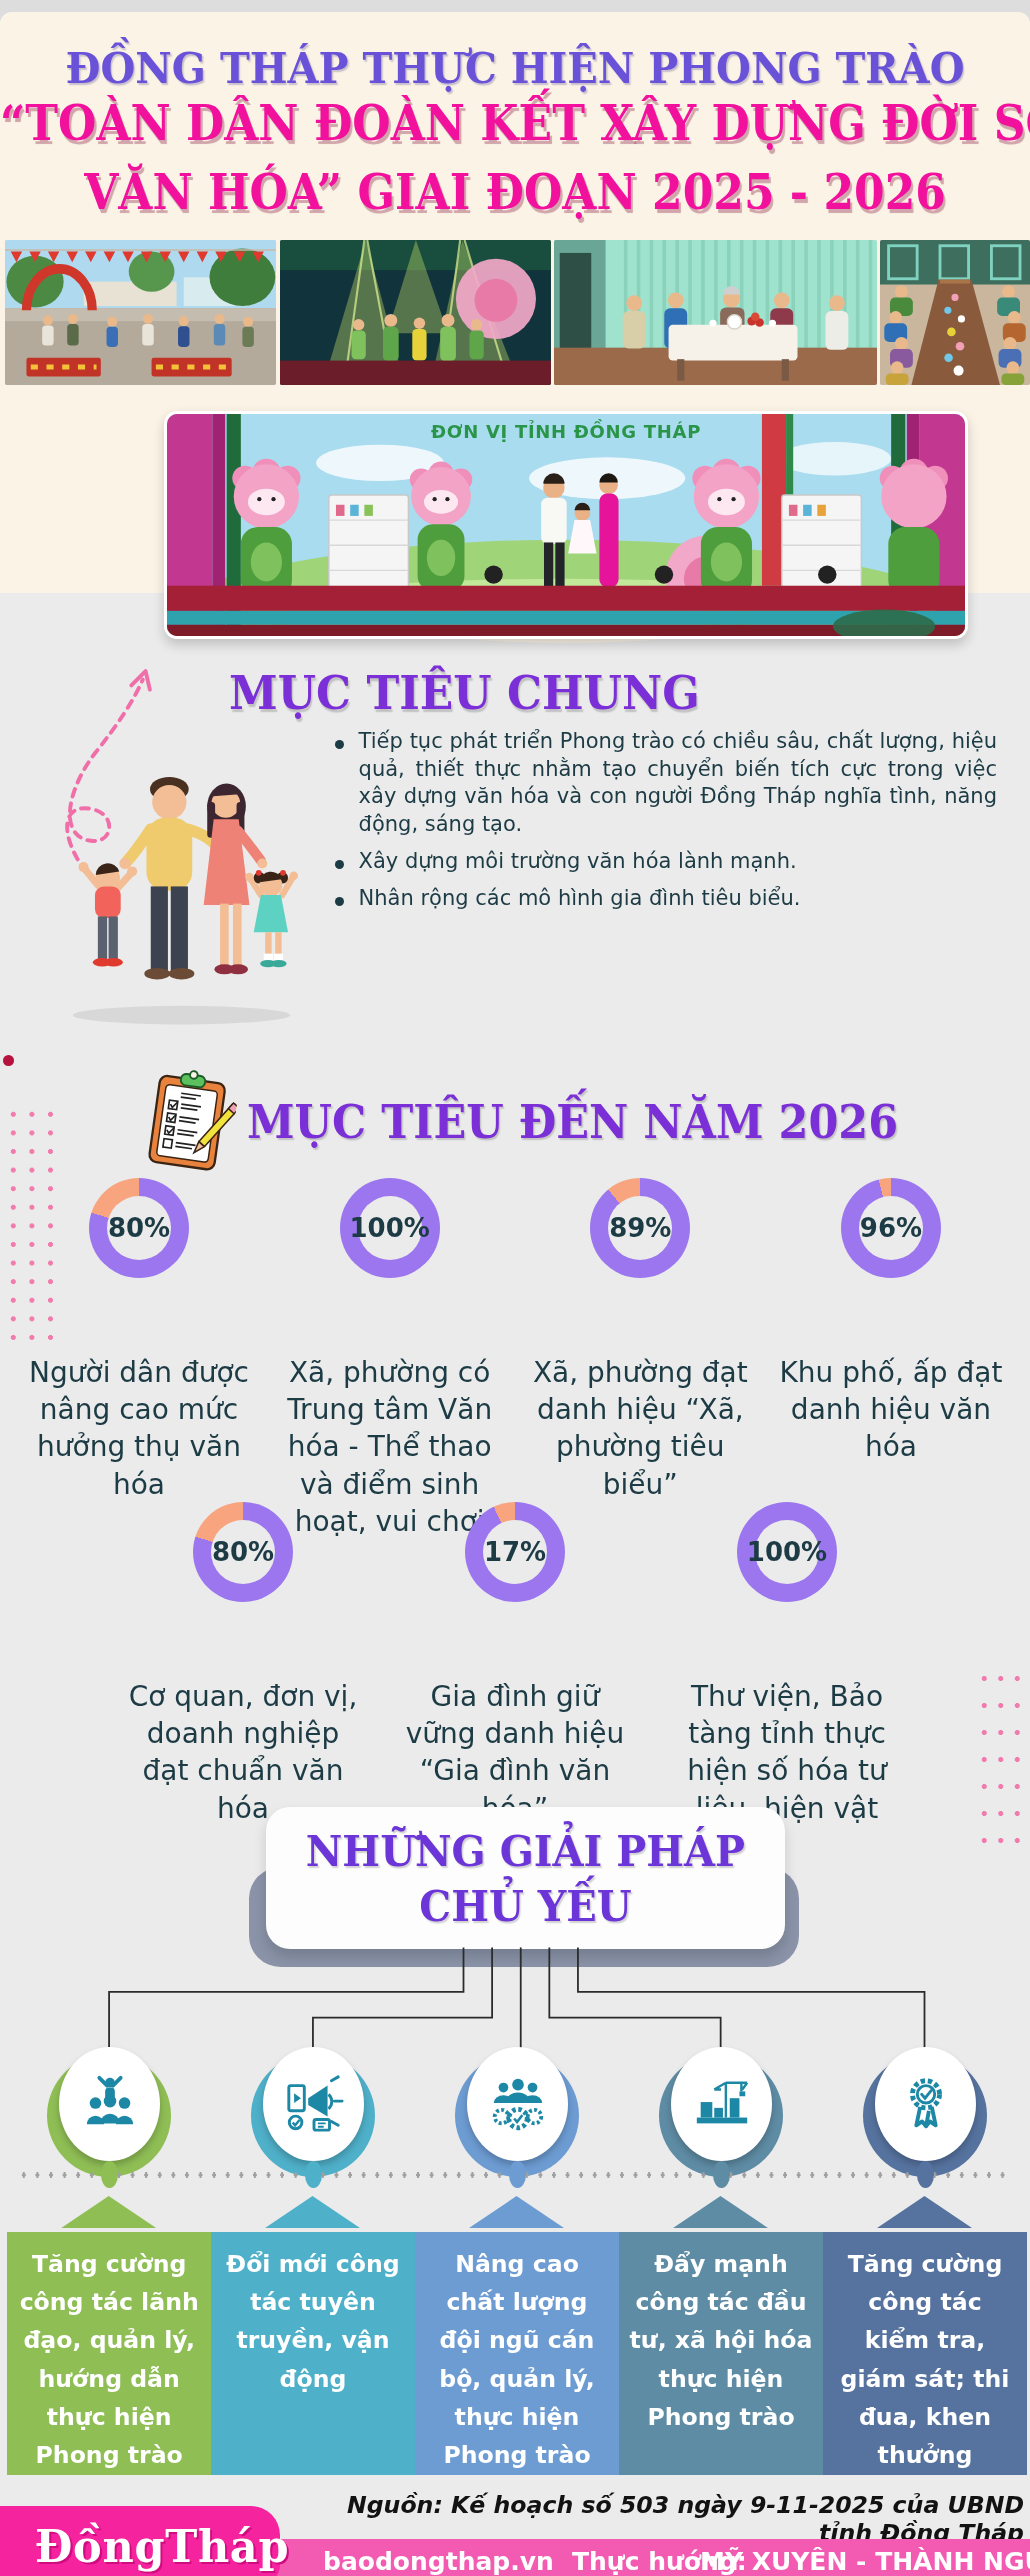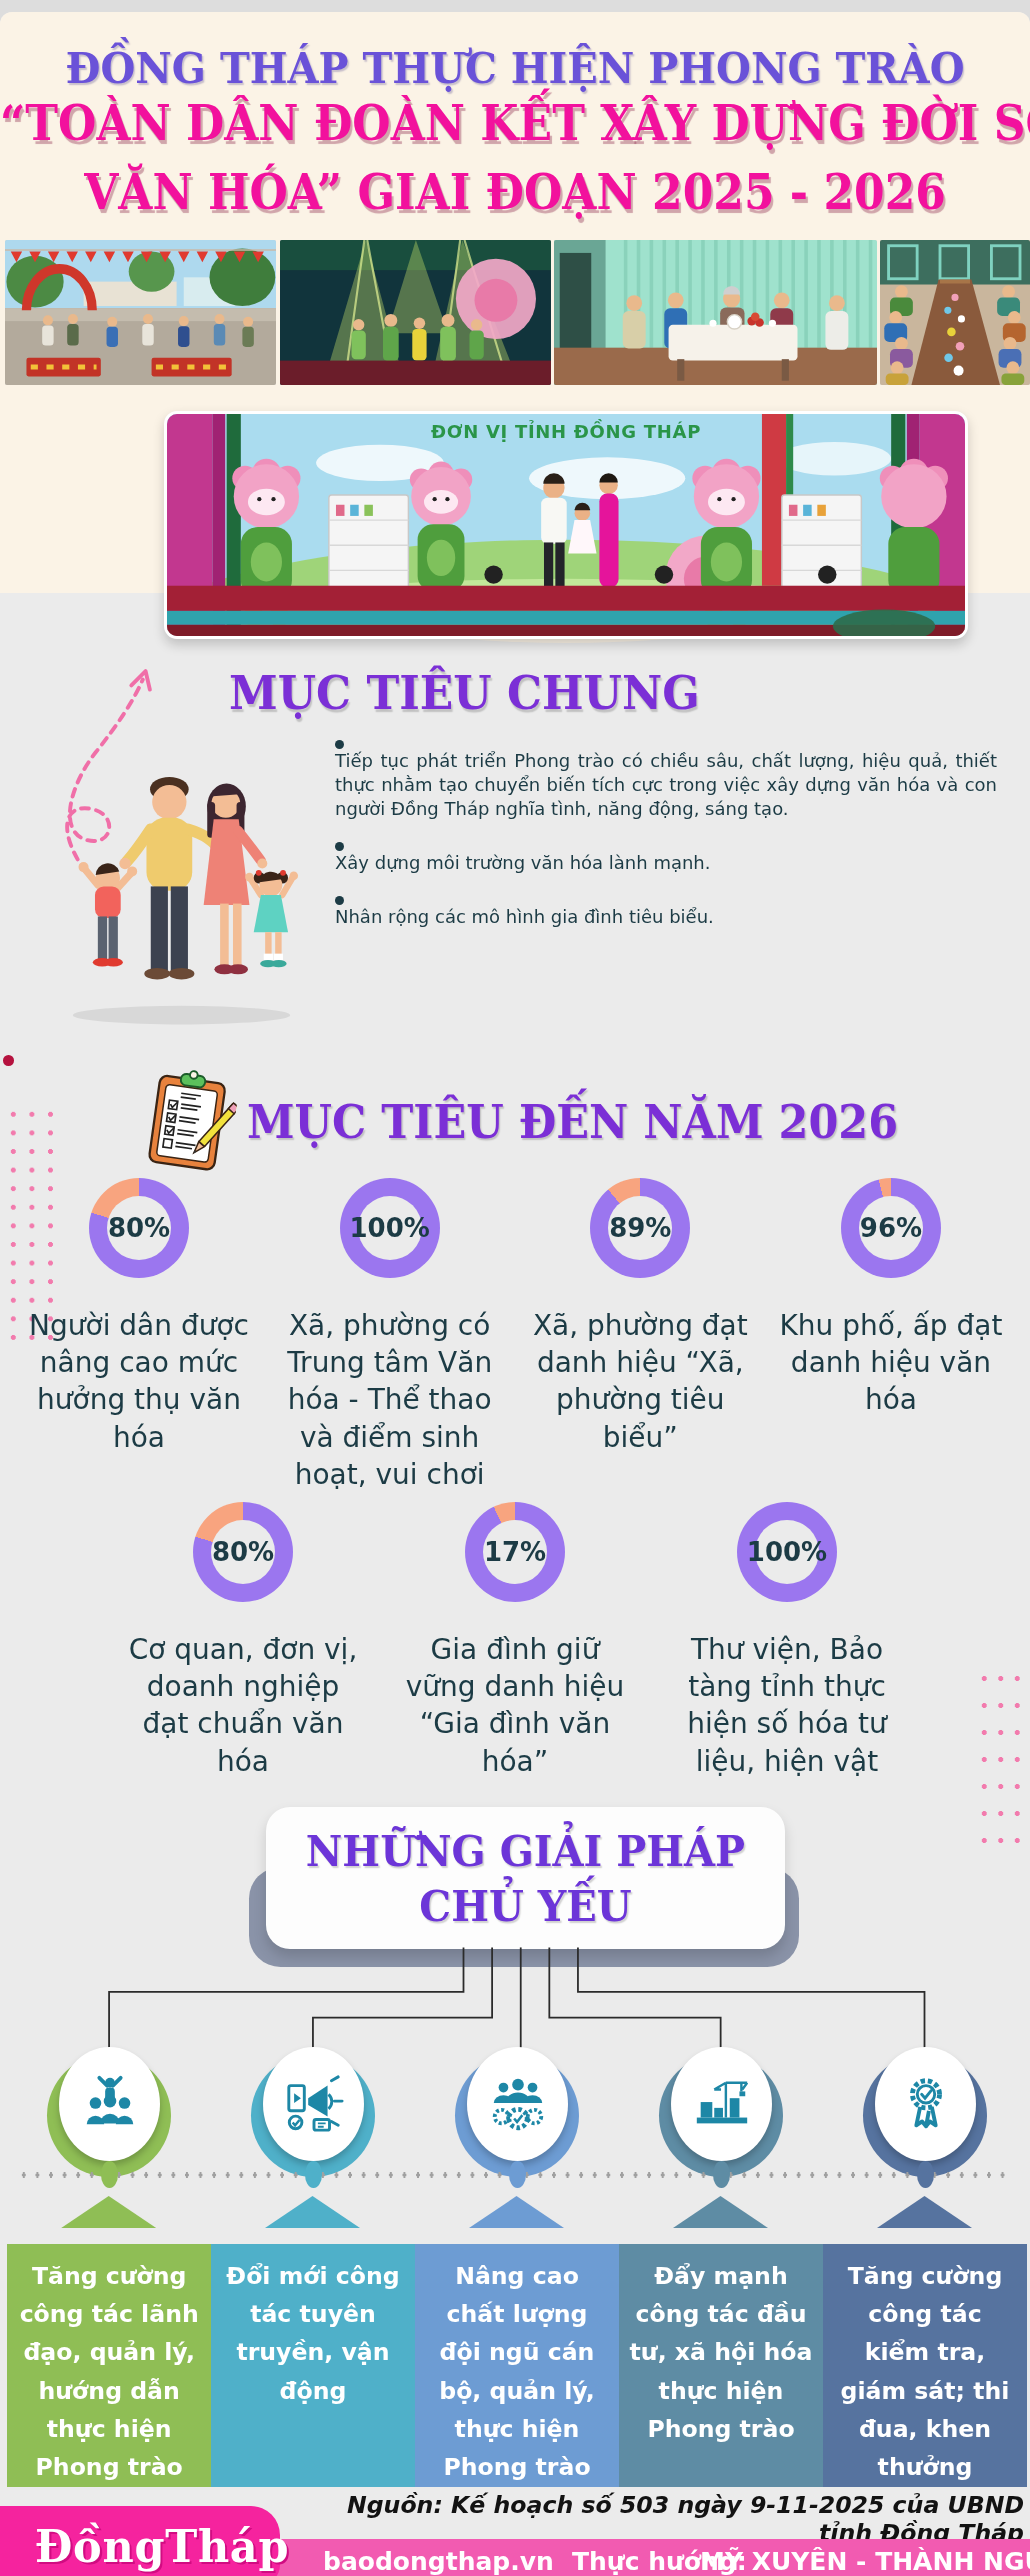--- a/index.html
+++ b/index.html
@@ -26,31 +26,31 @@
   
   .stage-photo{left:164px;top:399px;width:804px;height:228px;border:3.6px solid #fff;border-radius:13px;
     overflow:hidden;box-shadow:0 5.7px 11.4px rgba(0,0,0,.18);background:#aadcef;}
   .stage-photo svg{display:block;width:100%;height:100%;}
   .stage-banner{left:164px;top:409px;width:804px;text-align:center;font-weight:bold;font-size:18px;
     color:var(--banner-green);letter-spacing:0.7px;}
   
   .mtc-title{left:229px;top:655px;width:458px;text-align:center;font-family:"DejaVu Serif",serif;font-weight:bold;
     font-size:44px;color:var(--heading-purple);transform:scaleY(1.08);text-shadow:1.4px 2.1px 1.4px rgba(0,0,0,.18);white-space:nowrap;}
   .mtc-bullets{left:335px;top:716px;width:662px;list-style:none;}
-  .mtc-bullets li{display:flex;margin-bottom:9.3px;font-size:18px;line-height:1.32;color:var(--text-dark);flex-direction:column;}
+  .mtc-bullets li{display:flex;margin-bottom:9.3px;font-size:21px;line-height:1.32;color:var(--text-dark);}
   .mtc-bullets .dot{flex:0 0 auto;width:9.3px;height:9.3px;border-radius:50%;background:var(--text-dark);margin:12px 14.3px 0 0;}
   .mtc-bullets .btxt{text-align:justify;}
   
   .clipboard-wrap{left:150px;top:1058px;width:84px;height:102px;transform:rotate(8deg);}
   .mt2026-title{left:247px;top:1085px;width:580px;text-align:center;font-family:"DejaVu Serif",serif;font-weight:bold;
     font-size:43px;color:var(--heading-purple);transform:scaleY(1.08);text-shadow:1.4px 2.1px 1.4px rgba(0,0,0,.18);white-space:nowrap;}
   .goal-row{display:flex;justify-content:space-between;}
   #goal-row-1{left:20px;top:1166px;width:990px;}
   #goal-row-2{left:120px;top:1490px;width:790px;}
-  .goal-card{width:238px;display:flex;flex-direction:column;align-items:center;}
+  .goal-card{width:238px;display:flex;flex-direction:column;align-items:center;gap:47px;}
   #goal-row-2 .goal-card{width:246px;}
   .donut{position:relative;width:100px;height:100px;border-radius:50%;
     background:conic-gradient(from calc(var(--deg) * -1), var(--donut-orange) 0 var(--deg), var(--donut-purple) var(--deg) 360deg);}
   .donut::after{content:"";position:absolute;inset:18px;border-radius:50%;background:var(--bg-gray);}
   .donut .pct{position:absolute;inset:0;display:flex;align-items:center;justify-content:center;z-index:1;
     font-weight:bold;font-size:26px;color:var(--text-dark);}
   .goal-label{margin-top:29px;max-width:229px;text-align:center;font-size:28px;line-height:1.33;color:var(--text-dark);}
   
   .dots{background-image:radial-gradient(circle 2.6px at 50% 50%, var(--dots-pink) 92%, transparent 100%);}
   .dots-left{left:4.3px;top:1093px;width:52px;height:240px;background-size:18.6px 18.6px;}
@@ -64,21 +64,21 @@
     transform:scaleY(1.05);text-shadow:1.4px 2.1px 1.4px rgba(0,0,0,.18);text-align:center;white-space:nowrap;}
   .connectors{left:0;top:1931px;width:1030px;height:109px;}
   .sol-col{position:absolute;top:2032px;width:204px;height:429px;}
   .sol-cup{position:absolute;left:40px;top:10px;width:124px;height:123px;border-radius:50%;background:var(--c);}
   .sol-oval{position:absolute;left:52px;top:2.9px;width:101px;height:114px;border-radius:50%;background:#fff;
     box-shadow:0 4.3px 7.2px rgba(0,0,0,.22);display:flex;align-items:center;justify-content:center;}
   .sol-oval svg{width:62px;height:62px;}
   .sol-dot{position:absolute;left:94px;top:117px;width:16.5px;height:27px;border-radius:50%;background:var(--c);z-index:2;}
   .sol-tri{position:absolute;left:54px;top:152px;width:95px;height:32px;background:var(--c);
     clip-path:polygon(50% 0,100% 100%,0 100%);}
-  .sol-boxc{position:absolute;left:0;top:200px;width:204px;height:243px;background:var(--c);
+  .sol-boxc{position:absolute;left:0;top:188px;width:204px;height:243px;background:var(--c);
     padding:13px 10px;display:flex;align-items:flex-start;justify-content:center;}
   .sol-text{color:#fff;font-weight:bold;font-size:23.6px;line-height:1.62;text-align:center;}
   .dotline{left:17px;top:2158px;width:996px;height:10px;z-index:1;
     background-image:radial-gradient(ellipse 2.3px 3.9px at 50% 50%, #A0A0A0 70%, transparent 75%);
     background-size:13.6px 10px;background-repeat:repeat-x;}
   
   .source-text{left:308px;top:2479px;width:716px;text-align:right;font-style:italic;font-weight:bold;
     font-size:23.6px;color:#121212;}
   .pink-bar{left:0;top:2527px;width:1030px;height:44px;background:var(--pink-bar);z-index:1;}
   .bar-text{position:absolute;top:7.9px;color:#fff;font-weight:bold;font-size:25px;white-space:nowrap;}

